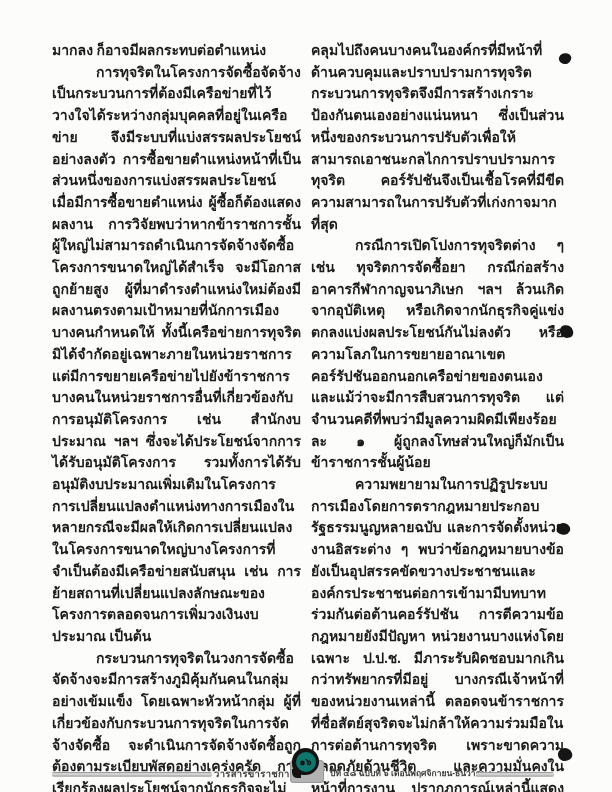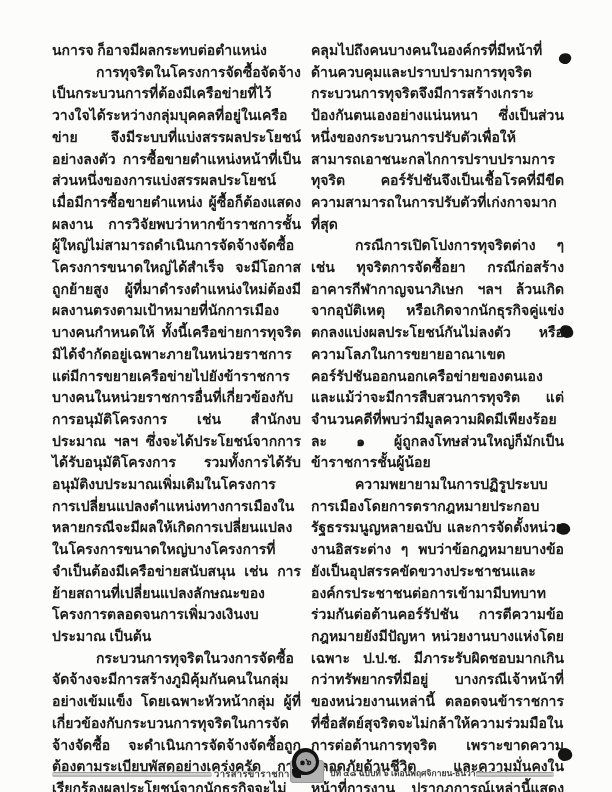--- a/index.html
+++ b/index.html
@@ -52,39 +52,39 @@
   .badge-ring{
     position:absolute;left:4px;top:0;width:27px;height:27px;
     background:#131313;border-radius:50% 50% 50% 42%;
   }
   .badge-tail{
     position:absolute;left:4px;top:21px;width:9px;height:9px;
     background:#131313;border-radius:0 0 0 60%;
   }
   .badge-number{
     position:absolute;left:7.5px;top:3.5px;width:20px;height:20px;
-    background:#a3a3a3;border-radius:50%;
+    background:#0f766e;border-radius:50%;
     font-family:"Liberation Sans","DejaVu Sans",sans-serif;
     font-size:9.5px;font-weight:bold;color:#111;
     display:flex;align-items:center;justify-content:center;
   }
   
   .smudge{position:absolute;background:#151515;}
   .smudge-1{left:559px;top:53px;width:12px;height:11px;border-radius:60% 40% 55% 45%;transform:rotate(18deg);}
   .smudge-2{left:560px;top:325px;width:13px;height:13px;border-radius:45% 60% 40% 55%;transform:rotate(-12deg);}
   .smudge-3{left:557px;top:523px;width:13px;height:12px;border-radius:55% 45% 60% 40%;transform:rotate(30deg);}
   .smudge-4{left:558px;top:748px;width:14px;height:13px;border-radius:48% 58% 42% 55%;transform:rotate(-20deg);}
 </style>
 </head>
 <body>
 
 <div class="page">
 
   <div class="column column-left">
-    <p class="para">นการจ ก็อาจมีผลกระทบต่อตำแหน่ง</p>
+    <p class="para">มากลง ก็อาจมีผลกระทบต่อตำแหน่ง</p>
     <p class="para indent">การทุจริตในโครงการจัดซื้อจัดจ้างเป็นกระบวนการที่ต้องมีเครือข่ายที่ไว้วางใจได้ระหว่างกลุ่มบุคคลที่อยู่ในเครือข่าย จึงมีระบบที่แบ่งสรรผลประโยชน์อย่างลงตัว การซื้อขายตำแหน่งหน้าที่เป็นส่วนหนึ่งของการแบ่งสรรผลประโยชน์ เมื่อมีการซื้อขายตำแหน่ง ผู้ซื้อก็ต้องแสดงผลงาน การวิจัยพบว่าหากข้าราชการชั้นผู้ใหญ่ไม่สามารถดำเนินการจัดจ้างจัดซื้อโครงการขนาดใหญ่ได้สำเร็จ จะมีโอกาสถูกย้ายสูง ผู้ที่มาดำรงตำแหน่งใหม่ต้องมีผลงานตรงตามเป้าหมายที่นักการเมืองบางคนกำหนดให้ ทั้งนี้เครือข่ายการทุจริตมิได้จำกัดอยู่เฉพาะภายในหน่วยราชการ แต่มีการขยายเครือข่ายไปยังข้าราชการบางคนในหน่วยราชการอื่นที่เกี่ยวข้องกับการอนุมัติโครงการ เช่น สำนักงบประมาณ ฯลฯ ซึ่งจะได้ประโยชน์จากการได้รับอนุมัติโครงการ รวมทั้งการได้รับอนุมัติงบประมาณเพิ่มเติมในโครงการ การเปลี่ยนแปลงตำแหน่งทางการเมืองในหลายกรณีจะมีผลให้เกิดการเปลี่ยนแปลงในโครงการขนาดใหญ่บางโครงการที่จำเป็นต้องมีเครือข่ายสนับสนุน เช่น การย้ายสถานที่เปลี่ยนแปลงลักษณะของโครงการตลอดจนการเพิ่มวงเงินงบประมาณ เป็นต้น</p>
     <p class="para indent">กระบวนการทุจริตในวงการจัดซื้อจัดจ้างจะมีการสร้างภูมิคุ้มกันคนในกลุ่มอย่างเข้มแข็ง โดยเฉพาะหัวหน้ากลุ่ม ผู้ที่เกี่ยวข้องกับกระบวนการทุจริตในการจัดจ้างจัดซื้อ จะดำเนินการจัดจ้างจัดซื้อถูกต้องตามระเบียบพัสดุอย่างเคร่งครัด การเรียกร้องผลประโยชน์จากนักธุรกิจจะไม่ปรากฏหลักฐาน ปัจจุบันมีการใช้บริษัทเอกชนเป็นตัวกลางในการส่งผ่านเงินค่าสินบนแทนการใช้ข้าราชการ บางเครือข่ายมีการขยายให้ครอบ</p>
   </div>
 
   <div class="column column-right">
     <p class="para">คลุมไปถึงคนบางคนในองค์กรที่มีหน้าที่ด้านควบคุมและปราบปรามการทุจริต กระบวนการทุจริตจึงมีการสร้างเกราะป้องกันตนเองอย่างแน่นหนา ซึ่งเป็นส่วนหนึ่งของกระบวนการปรับตัวเพื่อให้สามารถเอาชนะกลไกการปราบปรามการทุจริต คอร์รัปชันจึงเป็นเชื้อโรคที่มีขีดความสามารถในการปรับตัวที่เก่งกาจมากที่สุด</p>
     <p class="para indent">กรณีการเปิดโปงการทุจริตต่าง ๆ เช่น ทุจริตการจัดซื้อยา กรณีก่อสร้างอาคารกีฬากาญจนาภิเษก ฯลฯ ล้วนเกิดจากอุบัติเหตุ หรือเกิดจากนักธุรกิจคู่แข่งตกลงแบ่งผลประโยชน์กันไม่ลงตัว หรือความโลภในการขยายอาณาเขตคอร์รัปชันออกนอกเครือข่ายของตนเอง และแม้ว่าจะมีการสืบสวนการทุจริต แต่จำนวนคดีที่พบว่ามีมูลความผิดมีเพียงร้อยละ ๑ ผู้ถูกลงโทษส่วนใหญ่ก็มักเป็นข้าราชการชั้นผู้น้อย</p>
     <p class="para indent">ความพยายามในการปฏิรูประบบการเมืองโดยการตรากฎหมายประกอบรัฐธรรมนูญหลายฉบับ และการจัดตั้งหน่วยงานอิสระต่าง ๆ พบว่าข้อกฎหมายบางข้อยังเป็นอุปสรรคขัดขวางประชาชนและองค์กรประชาชนต่อการเข้ามามีบทบาทร่วมกันต่อต้านคอร์รัปชัน การตีความข้อกฎหมายยังมีปัญหา หน่วยงานบางแห่งโดยเฉพาะ ป.ป.ช. มีภาระรับผิดชอบมากเกินกว่าทรัพยากรที่มีอยู่ บางกรณีเจ้าหน้าที่ของหน่วยงานเหล่านี้ ตลอดจนข้าราชการที่ซื่อสัตย์สุจริตจะไม่กล้าให้ความร่วมมือในการต่อต้านการทุจริต เพราะขาดความปลอดภัยด้านชีวิต และความมั่นคงในหน้าที่การงาน ปรากฏการณ์เหล่านี้แสดงว่ากระบวนการคอร์รัปชันมีการดัดแปลงรูปแบบในลักษณะ “กลายพันธุ์” เพื่อให้อยู่รอดและสามารถเติบโตได้ในสิ่งแวดล้อมใหม่</p>
   </div>
 

